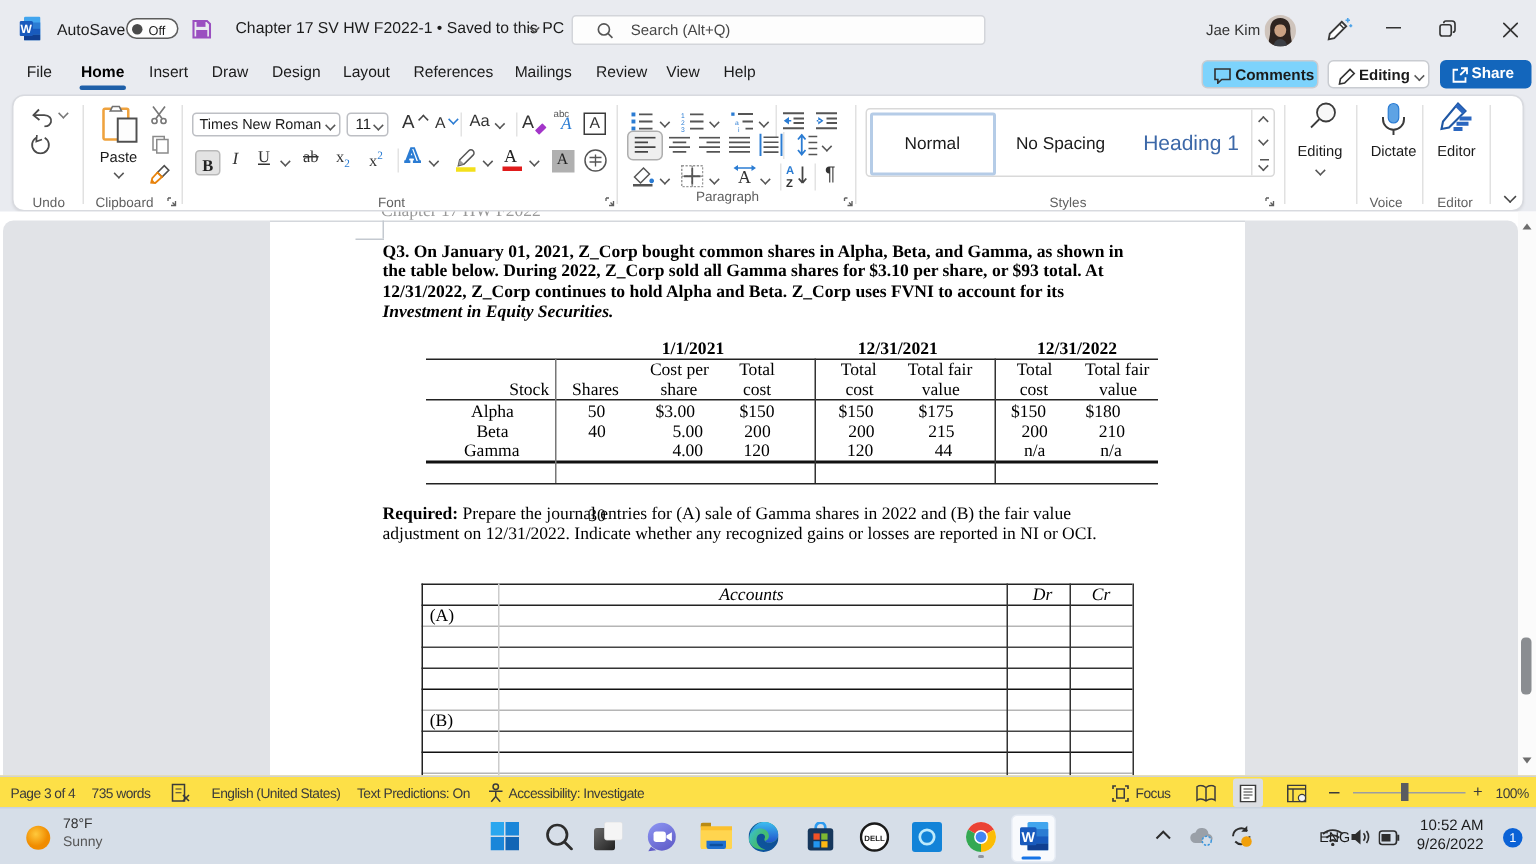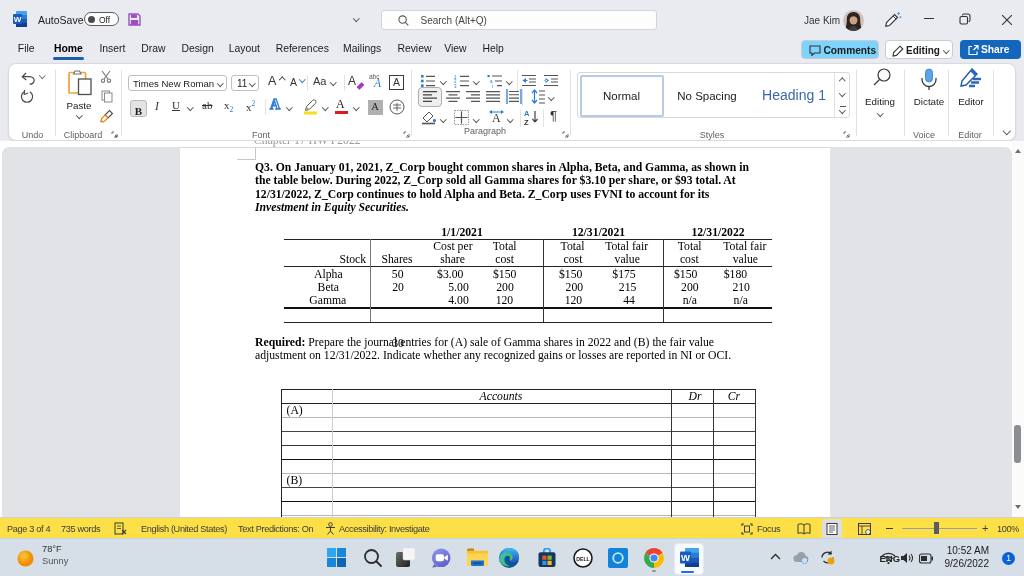--- a/index.html
+++ b/index.html
@@ -31,20 +31,21 @@
   <div class="abs" style="left:84px;top:12px;width:35px;height:14px;border:1px solid #5c5c5c;border-radius:8px;background:#fdfdfd;">
     <div class="abs" style="left:3px;top:2.5px;width:7px;height:7px;border-radius:50%;background:#4a4a4a;"></div>
     <div class="abs" style="left:14px;top:1.5px;font-size:8.5px;color:#1b1b1b;">Off</div>
   </div>
 
   <svg class="abs" style="left:128px;top:13px;" width="13" height="13" viewBox="0 0 13 13">
     <path d="M1 1 h9 l2 2 v9 h-11 z" fill="none" stroke="#9a4fc0" stroke-width="1.4"></path>
     <rect x="3" y="1.5" width="6" height="3.4" fill="#9a4fc0"></rect>
     <rect x="2.8" y="7" width="7.4" height="5" fill="#9a4fc0"></rect>
   </svg>
+  <div class="abs" style="left:157px;top:13px;font-size:10.5px;color:#1b1b1b;">Chapter 17 SV HW F2022-1 • Saved to this PC</div>
   <div class="chev" style="left:354px;top:16px;"></div>
 
   <div class="abs" style="left:380.5px;top:9.5px;width:276px;height:20px;background:#fdfdfd;border:1px solid #d3d5da;border-radius:3px;">
     <svg class="abs" style="left:16px;top:4px;" width="11" height="11" viewBox="0 0 11 11">
       <circle cx="4.6" cy="4.6" r="3.7" fill="none" stroke="#555" stroke-width="1.1"></circle>
       <line x1="7.3" y1="7.3" x2="10.3" y2="10.3" stroke="#555" stroke-width="1.1"></line>
     </svg>
     <div class="abs" style="left:39px;top:4px;font-size:10px;color:#474747;">Search (Alt+Q)</div>
   </div>
   <div class="abs" style="left:804px;top:14.5px;font-size:10px;color:#333;">Jae Kim</div>
@@ -393,21 +394,21 @@
       <div class="hline" style="left:284px;top:125px;width:488px;background:#222;"></div>
       <span class="abs ctr" style="left:328.3px;top:126.5px;">Alpha</span>
       <span class="abs ctr" style="left:397.7px;top:126.5px;">50</span>
       <span class="abs ctr" style="left:450.2px;top:126.5px;">$3.00</span>
       <span class="abs ctr" style="left:504.7px;top:126.5px;">$150</span>
       <span class="abs ctr" style="left:570.7px;top:126.5px;">$150</span>
       <span class="abs ctr" style="left:624px;top:126.5px;">$175</span>
       <span class="abs ctr" style="left:685.7px;top:126.5px;">$150</span>
       <span class="abs ctr" style="left:735.4px;top:126.5px;">$180</span>
       <span class="abs ctr" style="left:328.3px;top:140px;">Beta</span>
-      <span class="abs ctr" style="left:398px;top:140px;">20</span>
+      <span class="abs ctr" style="left:398px;top:140px;">40</span>
       <span class="abs ctr" style="left:458.5px;top:140px;">5.00</span>
       <span class="abs ctr" style="left:505px;top:140px;">200</span>
       <span class="abs ctr" style="left:574.3px;top:140px;">200</span>
       <span class="abs ctr" style="left:627.6px;top:140px;">215</span>
       <span class="abs ctr" style="left:689.8px;top:140px;">200</span>
       <span class="abs ctr" style="left:741.2px;top:140px;">210</span>
       <span class="abs ctr" style="left:327.8px;top:153.3px;">Gamma</span>
       <span class="abs ctr" style="left:398px;top:153.3px;margin-top:43px;">30</span>
       <span class="abs ctr" style="left:458.5px;top:153.3px;">4.00</span>
       <span class="abs ctr" style="left:504.4px;top:153.3px;">120</span>
@@ -616,21 +617,21 @@
     </svg>
   <svg class="abs" style="left:793px;top:13px;" width="16" height="12" viewBox="0 0 16 12">
     <path d="M4 10 a3.5 3.5 0 0 1 0 -7 a4.5 4.5 0 0 1 8.7 1 a3 3 0 0 1 -0.7 6 z" fill="#9aa0a8"></path>
     <circle cx="11.5" cy="8.5" r="3" fill="#d6dee8" stroke="#3a96dd" stroke-width="1" stroke-dasharray="1.5 1"></circle>
   </svg>
   <svg class="abs" style="left:820px;top:11px;" width="15" height="15" viewBox="0 0 15 15">
     <path d="M2 7.5 a5.5 5.5 0 0 1 9.5 -3.5 M13 7.5 a5.5 5.5 0 0 1 -9.5 3.5" fill="none" stroke="#2d2d2d" stroke-width="1.3"></path>
     <path d="M11.5 0.5 v4 h-4 z" fill="#2d2d2d"></path>
     <circle cx="11" cy="11" r="3.5" fill="#f1a00a"></circle>
   </svg>
-  <div class="abs" style="left:847.5px;top:14px;font-size:9.5px;font-weight:bold;color:#1b1b1b;padding-left:32px;">ENG</div>
+  <div class="abs" style="left:847.5px;top:14px;font-size:9.5px;font-weight:normal;color:#1b1b1b;padding-left:32px;">ENG</div>
   <svg class="abs" style="left:881px;top:13px;" width="15" height="12" viewBox="0 0 15 12">
     <path d="M1 4 a9.5 9.5 0 0 1 13 0 M3.2 6.5 a6.3 6.3 0 0 1 8.6 0 M5.4 9 a3.2 3.2 0 0 1 4.2 0" fill="none" stroke="#2d2d2d" stroke-width="1.3"></path>
     <circle cx="7.5" cy="11" r="1.1" fill="#2d2d2d"></circle>
   </svg>
   <svg class="abs" style="left:900px;top:13px;" width="14" height="12" viewBox="0 0 14 12">
     <path d="M1 4 h2.5 L7 1 V11 L3.5 8 H1 Z" fill="#2d2d2d"></path>
     <path d="M9 3.5 a4 4 0 0 1 0 5 M11 2 a6.5 6.5 0 0 1 0 8" fill="none" stroke="#2d2d2d" stroke-width="1.1"></path>
   </svg>
   <svg class="abs" style="left:919px;top:13.5px;" width="14" height="11" viewBox="0 0 14 11">
     <rect x="0.5" y="1" width="11.5" height="9" rx="2" fill="none" stroke="#2d2d2d" stroke-width="1.1"></rect>

